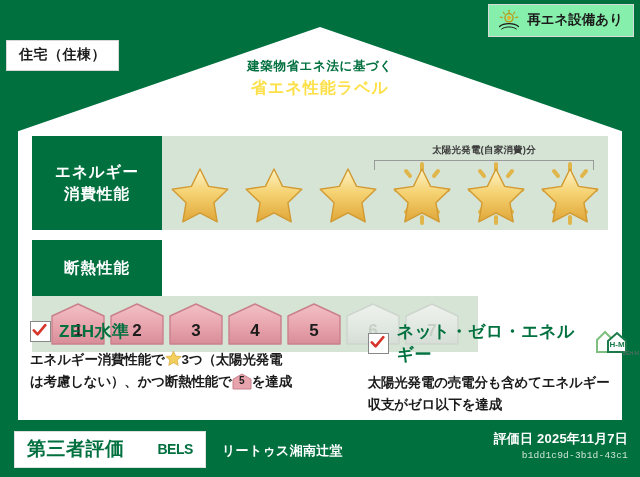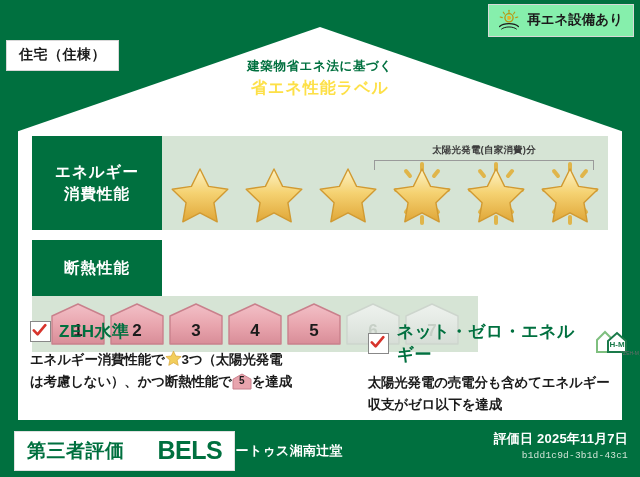--- a/index.html
+++ b/index.html
@@ -141,21 +141,21 @@
 
   
   .footer{position:absolute;left:0;bottom:0;width:640px;height:57px;z-index:6;}
   .bels{
     position:absolute;left:14px;top:11px;
     background:#ffffff;border:1px solid #e0e0e0;
     padding:4px 12px 5px 12px;
     display:flex;align-items:center;gap:7px;
   }
   .bels-jp{font-size:19px;font-weight:bold;color:#00703F;letter-spacing:0.5px;}
-  .bels-en{font-size:25px;font-weight:bold;color:#00703F;letter-spacing:-0.5px;padding-left:26px;}
+  .bels-en{font-size:14px;font-weight:bold;color:#00703F;letter-spacing:-0.5px;padding-left:26px;}
   .prop-name{
     position:absolute;left:222px;top:22px;
     font-size:13px;color:#ffffff;font-weight:bold;letter-spacing:0.3px;
   }
   .footer-right{
     position:absolute;right:12px;top:10px;text-align:right;
   }
   .eval-date{font-size:13px;color:#ffffff;font-weight:bold;letter-spacing:0.2px;}
   .eval-id{
     font-size:9.5px;color:#cfe3d6;margin-top:2px;

